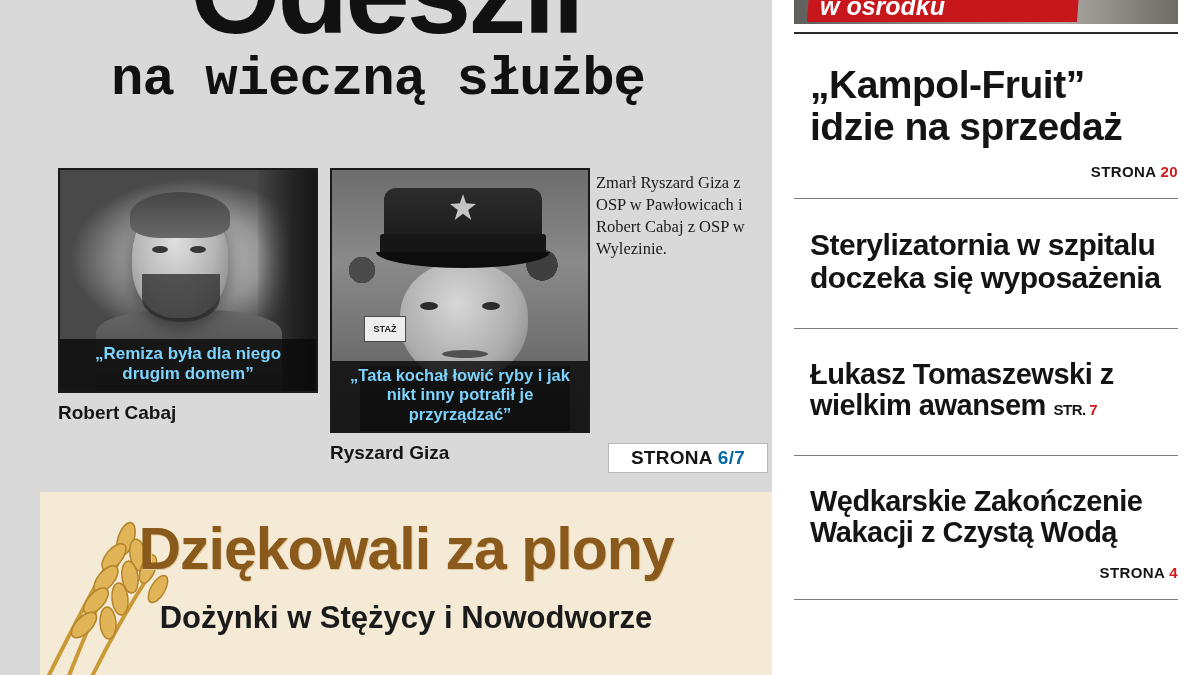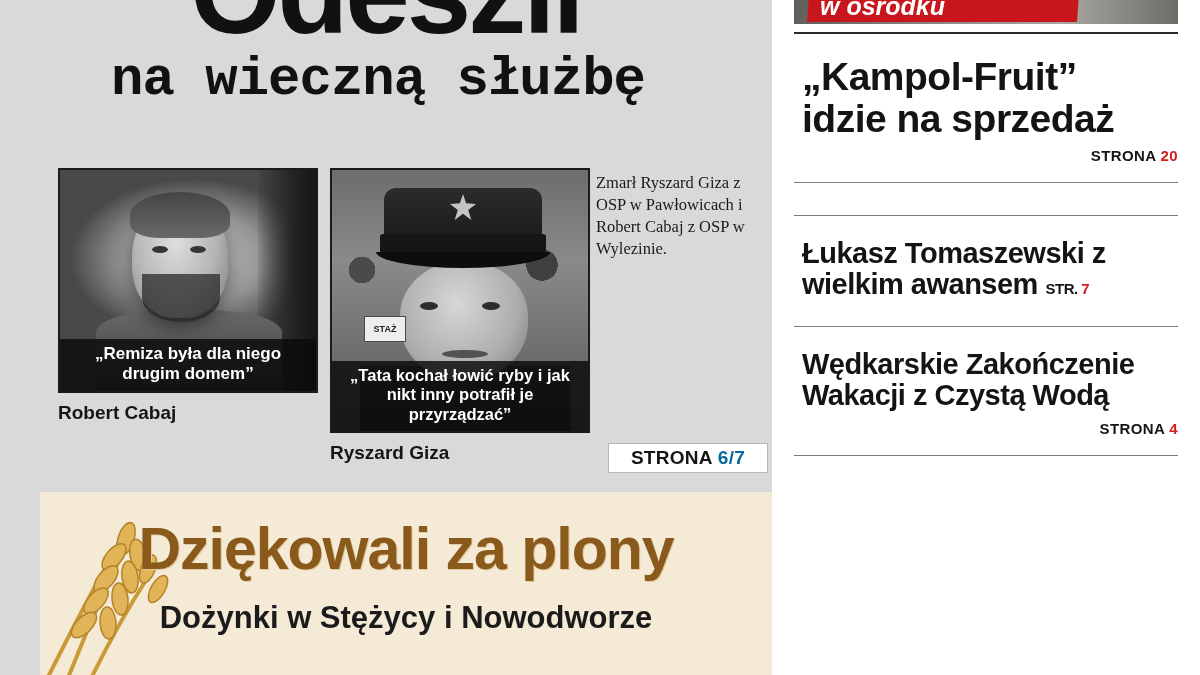--- a/index.html
+++ b/index.html
@@ -213,21 +213,21 @@
     text-align: center;
     line-height: 24px;
     font-weight: bold;
   }
 
   
   .ph-caption {
     position: absolute;
     left: 0; right: 0; bottom: 0;
     background: rgba(10,10,10,0.82);
-    color: #ffffff;
+    color: #7dd3fc;
     font-weight: bold;
     text-align: center;
     padding: 5px 8px 7px;
     line-height: 1.18;
   }
   .photo-1 .ph-caption { font-size: 17px; }
   .photo-2 .ph-caption { font-size: 16.5px; }
 
   .photo-name {
     position: absolute;
@@ -341,21 +341,21 @@
     height: 2px;
     background: #2a2a2a;
     margin: 8px 0 0 0;
   }
   .rule.thin { height: 1px; background: #7d7d7d; }
 
   .rnews {
     padding: 14px 0 10px;
   }
   .rnews h2 {
-    margin: 8px;
+    margin: 16px;
     font-weight: bold;
     color: #141414;
     line-height: 1.07;
     letter-spacing: -0.5px;
   }
   .rnews.lead-item h2 { font-size: 39px; }
   .rnews.n2 h2 { font-size: 30px; }
   .rnews.n3 h2 { font-size: 29px; }
   .rnews.n4 h2 { font-size: 29px; }
 
@@ -474,20 +474,21 @@
     <div class="rnews lead-item">
       <h2>„Kampol-Fruit” idzie na sprzedaż</h2>
       <div class="page-ref">
         <span>STRONA</span>
         <span class="num">20</span>
       </div>
     </div>
     <div class="rule thin"></div>
 
     <div class="rnews n2">
+      <h2>Sterylizatornia w szpitalu doczeka się wyposażenia</h2>
     </div>
     <div class="rule thin"></div>
 
     <div class="rnews n3">
       <h2>
         <span>Łukasz Tomaszewski z wielkim awansem</span>
         <span class="inline-ref">
           <span>STR.</span>
           <span class="num">7</span>
         </span>

